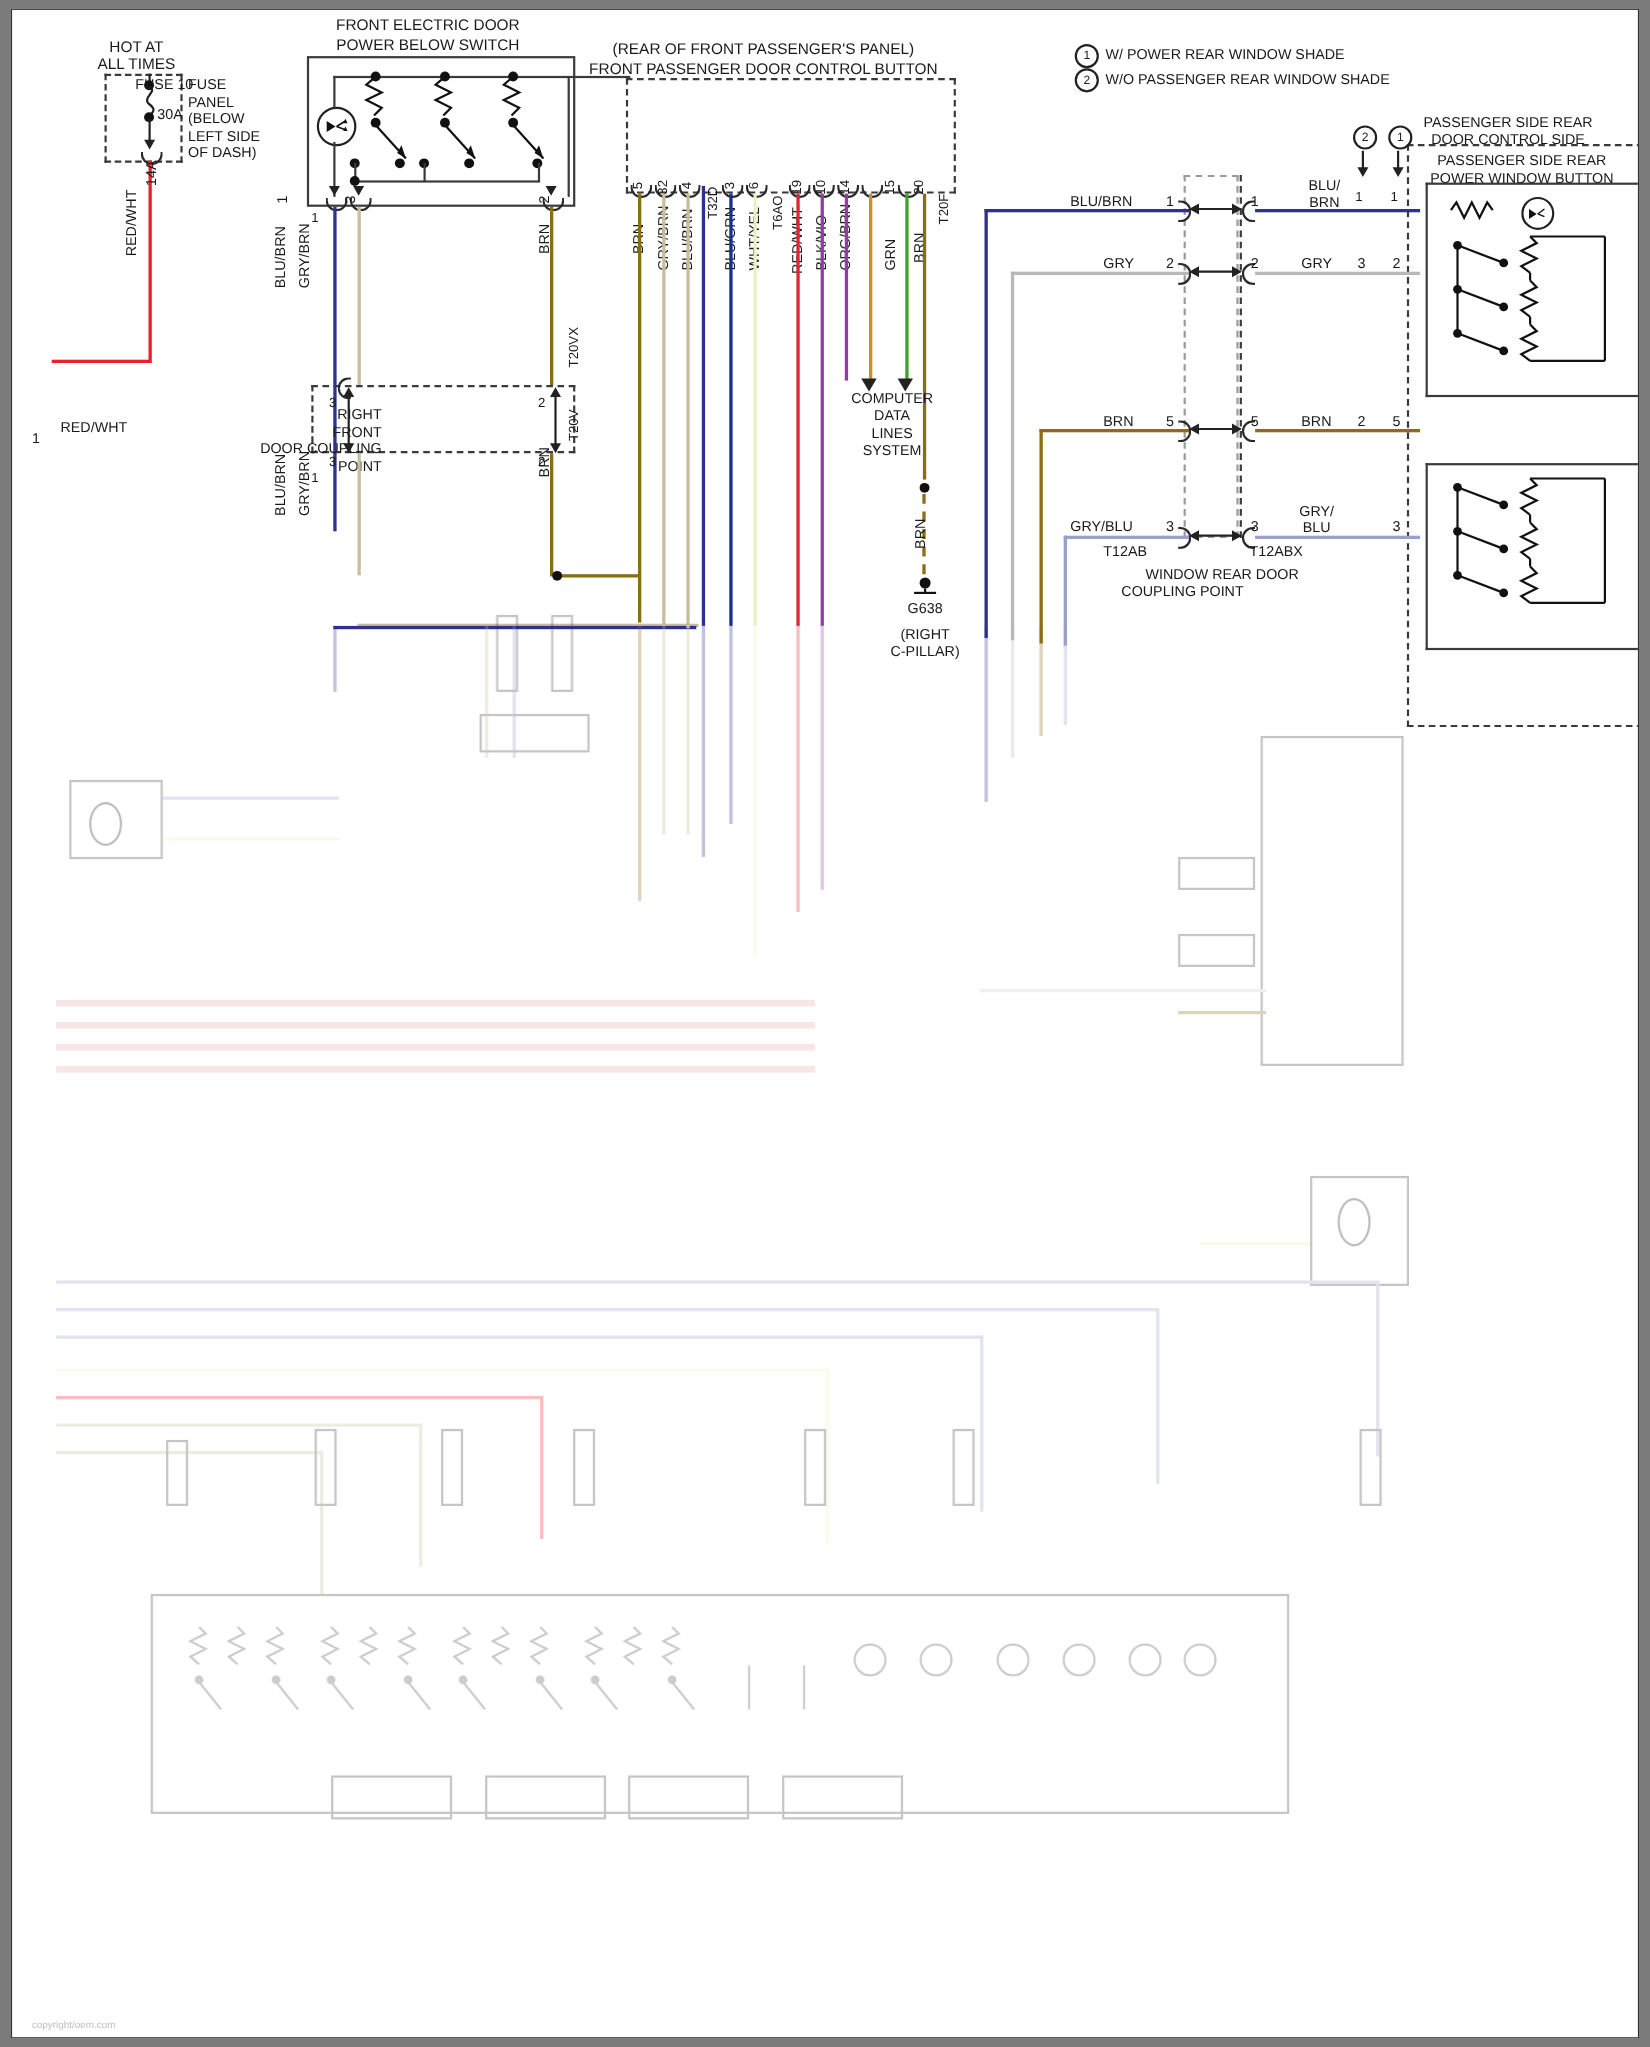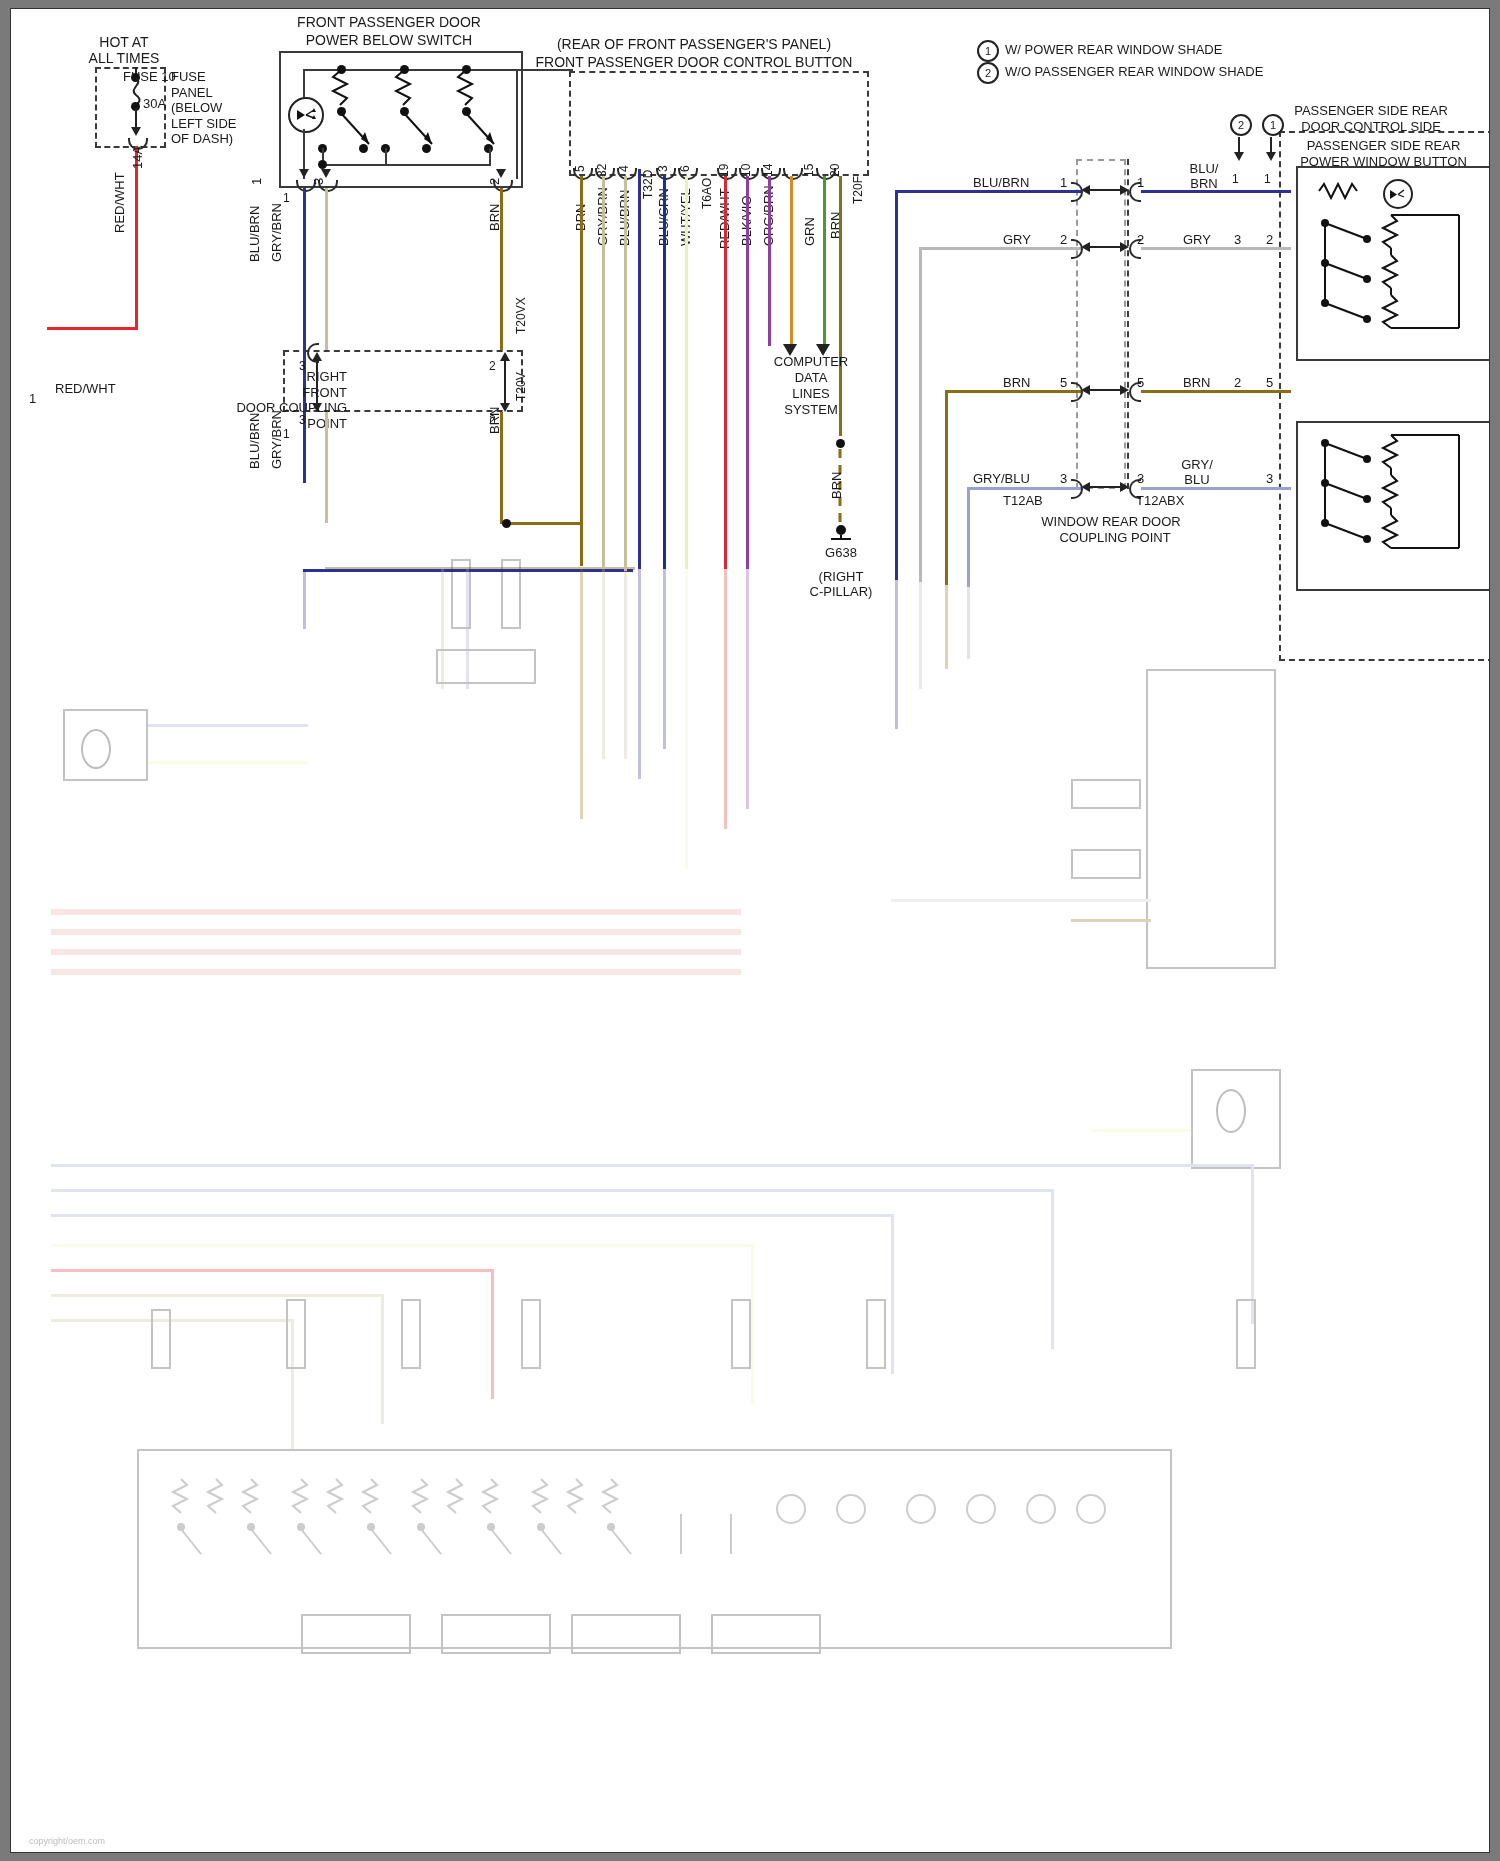--- a/index.html
+++ b/index.html
@@ -74,21 +74,21 @@
     <div class="conn" style="left:117px;top:129px;"></div>
 
     <div class="wire v" style="left:124px;top:137px;height:184px;background:#e8232a;"></div>
     <div class="vlbl" style="left:101px;top:224px;font-size:13px;">RED/WHT</div>
     <div class="vlbl" style="left:119px;top:160px;font-size:13px;">14A</div>
 
     <div class="wire h" style="left:36px;top:318px;width:90px;background:#e8232a;"></div>
     <div class="lbl" style="left:44px;top:372px;font-size:13px;">RED/WHT</div>
     <div class="lbl" style="left:18px;top:382px;font-size:13px;">1</div>
 
-    <div class="lbl c" style="left:248px;top:6px;width:260px;font-size:14px;">FRONT PASSENGER DOOR</div>
+    <div class="lbl c" style="left:248px;top:6px;width:260px;font-size:14px;">FRONT ELECTRIC DOOR</div>
     <div class="lbl c" style="left:248px;top:24px;width:260px;font-size:14px;">POWER BELOW SWITCH</div>
     <div class="box" style="left:268px;top:42px;width:244px;height:137px;"></div>
 
     <div class="circ" style="left:277px;top:88px;width:32px;height:32px;">
       <svg width="22" height="16" viewBox="0 0 22 16">
         <polygon points="2,3 2,13 10,8" fill="#111"></polygon>
         <line x1="11" y1="8" x2="19" y2="3" stroke="#111" stroke-width="1.4"></line>
         <line x1="11" y1="8" x2="19" y2="11" stroke="#111" stroke-width="1.4"></line>
         <polygon points="19,1 21,5 17,5" fill="#111"></polygon>
         <polygon points="19,8 21,12 17,12" fill="#111"></polygon>
@@ -437,21 +437,21 @@
     <div class="connL" style="left:1118px;top:470px;"></div>
     <div class="lbl" style="left:1126px;top:462px;font-size:13px;">3</div>
     <div class="wire h" style="left:1130px;top:478px;width:150px;background:#9aa0d0;"></div>
     <div class="lbl c" style="left:1160px;top:448px;width:52px;font-size:13px;line-height:15px;">GRY/
 BLU</div>
     <div class="lbl" style="left:1255px;top:462px;font-size:13px;">3</div>
 
     <div class="lbl" style="left:992px;top:484px;font-size:13px;">T12AB</div>
     <div class="lbl" style="left:1125px;top:484px;font-size:13px;">T12ABX</div>
     <div class="lbl c" style="left:1000px;top:505px;width:200px;font-size:13px;">WINDOW REAR DOOR</div>
-    <div class="lbl c" style="left:1004px;top:521px;width:200px;font-size:13px;">COUPLING POINT</div>
+    <div class="lbl c" style="left:964px;top:521px;width:200px;font-size:13px;">COUPLING POINT</div>
 
     <div class="wire v" style="left:884px;top:181px;width:3px;height:390px;background:#2e3192;"></div>
     <div class="wire v" style="left:908px;top:238px;width:3px;height:335px;background:#b8b8b8;"></div>
     <div class="wire v" style="left:934px;top:381px;width:3px;height:195px;background:#8a6d14;"></div>
     <div class="wire v" style="left:956px;top:478px;width:3px;height:100px;background:#9aa0d0;"></div>
 
     <div class="faded" style="position:absolute;left:0;top:560px;width:1480px;height:1280px;">
 
       <div class="wire v" style="left:292px;top:0;width:3px;height:60px;background:#2e3192;"></div>
       <div class="wire v" style="left:430px;top:0;width:3px;height:120px;background:#c6bf9a;"></div>

